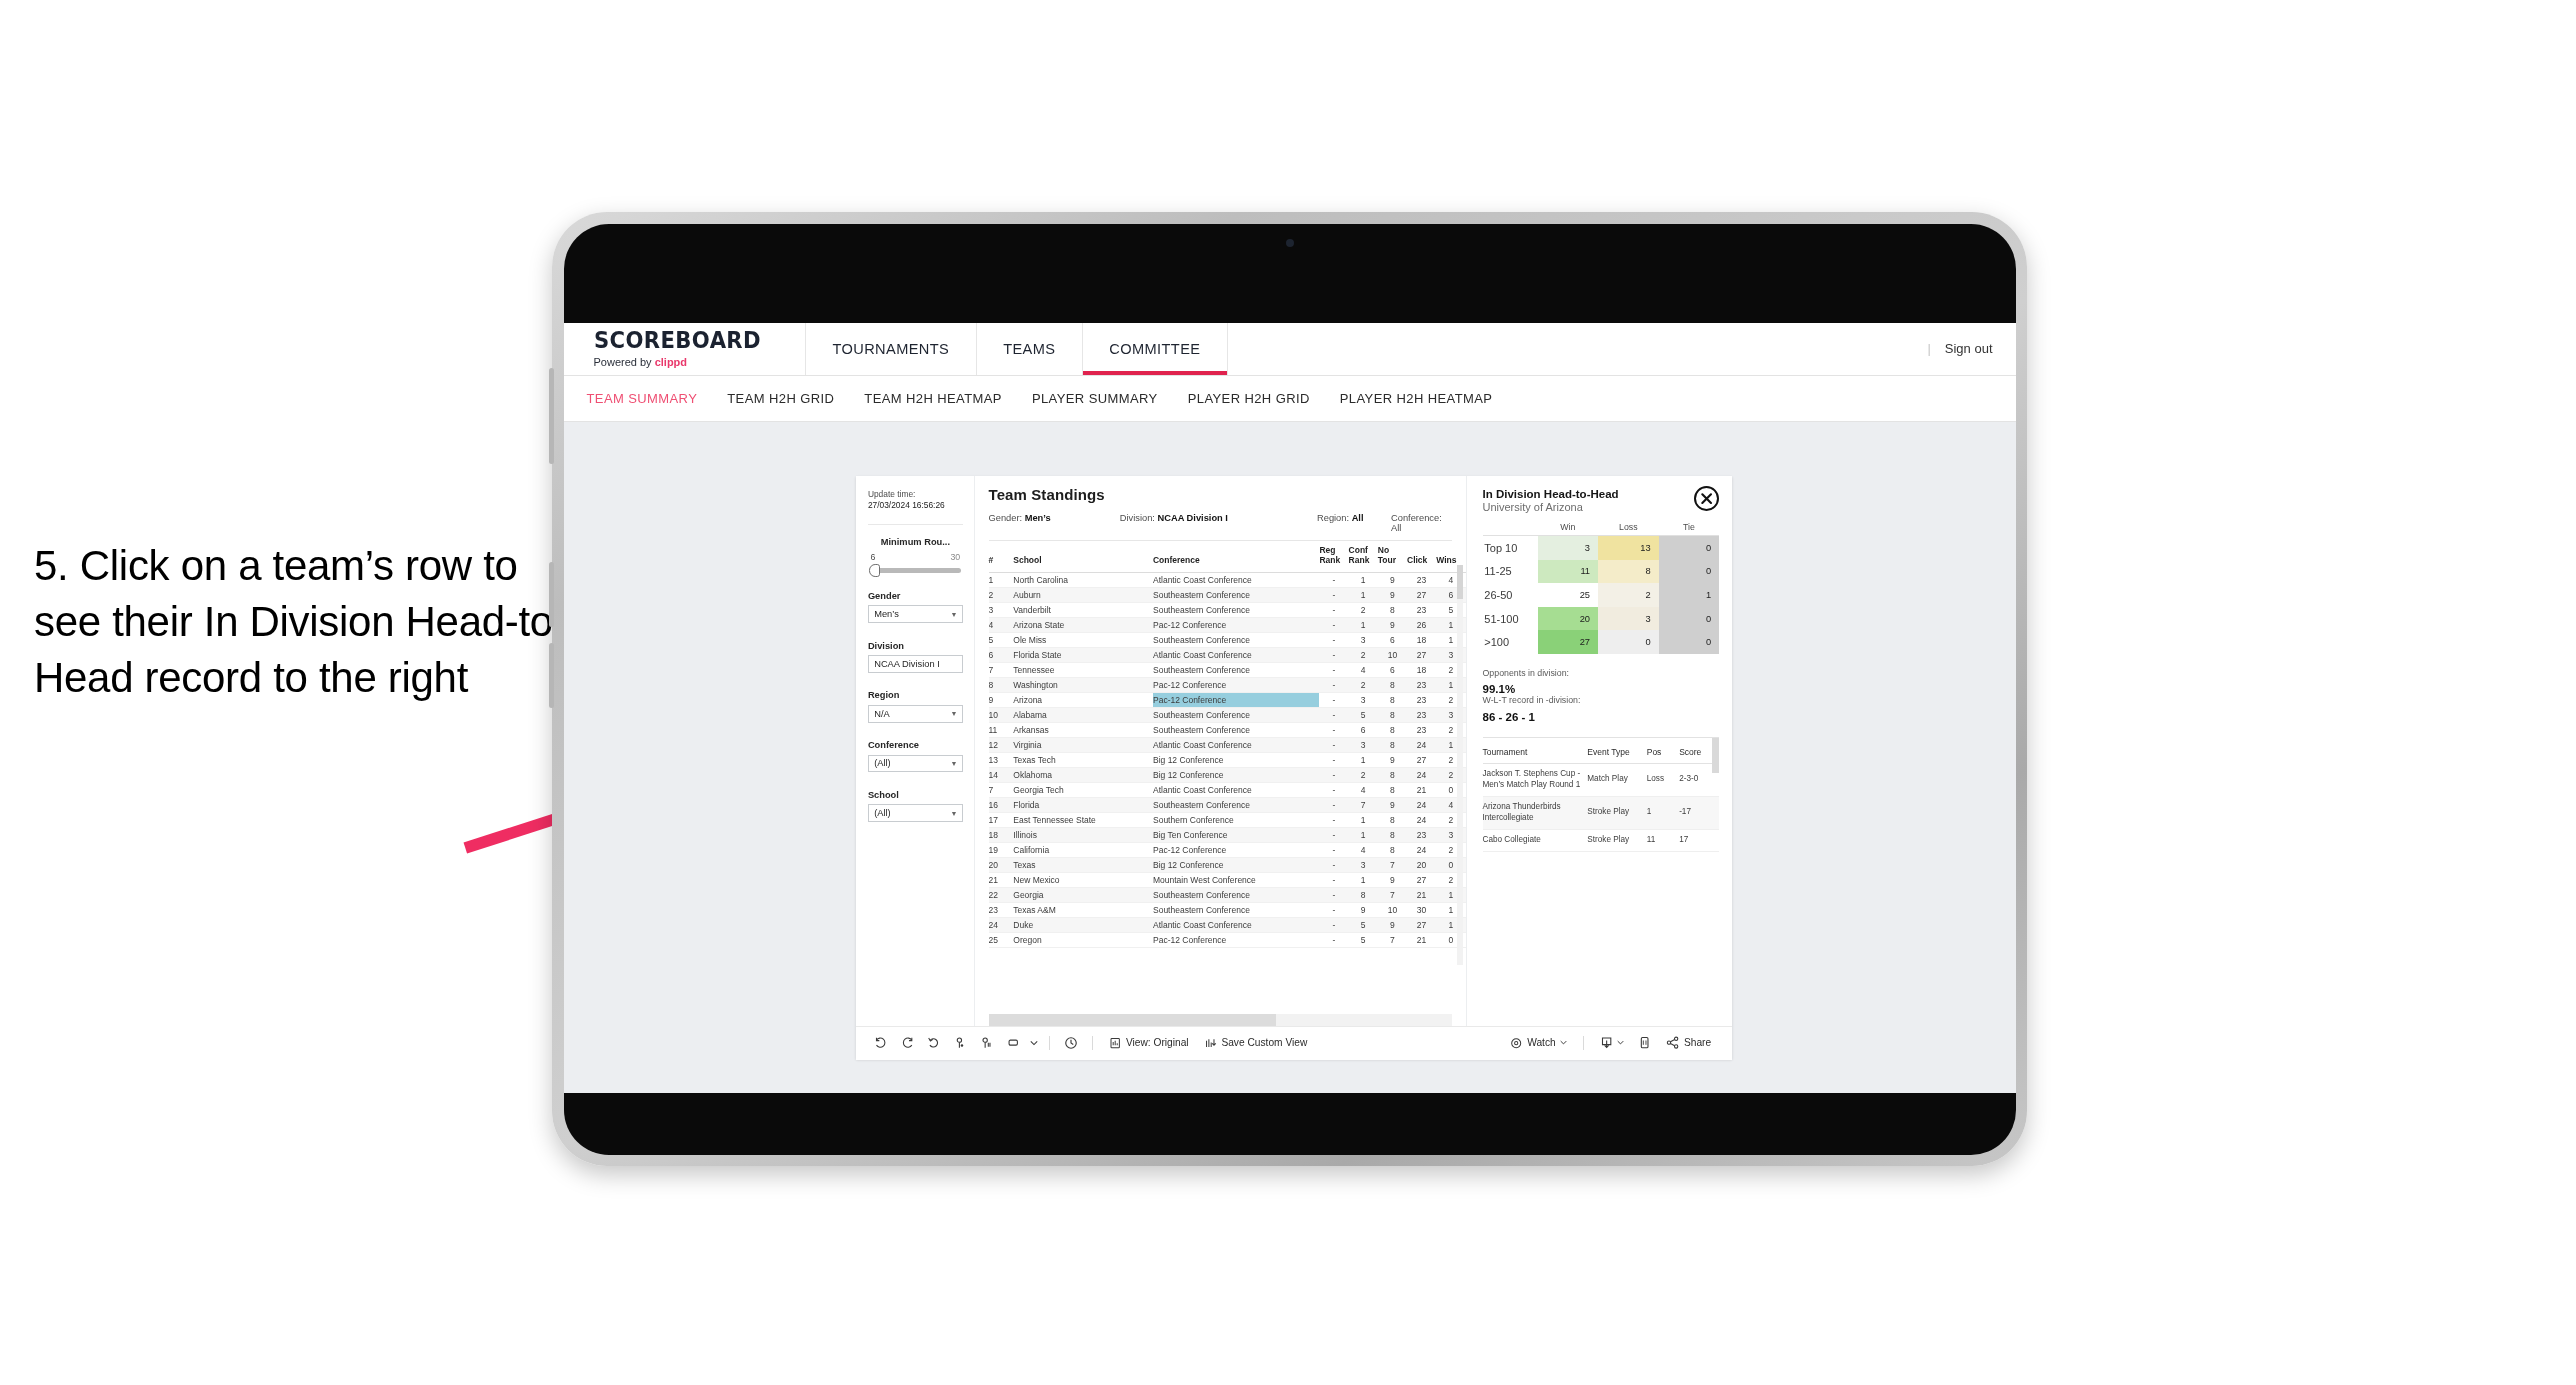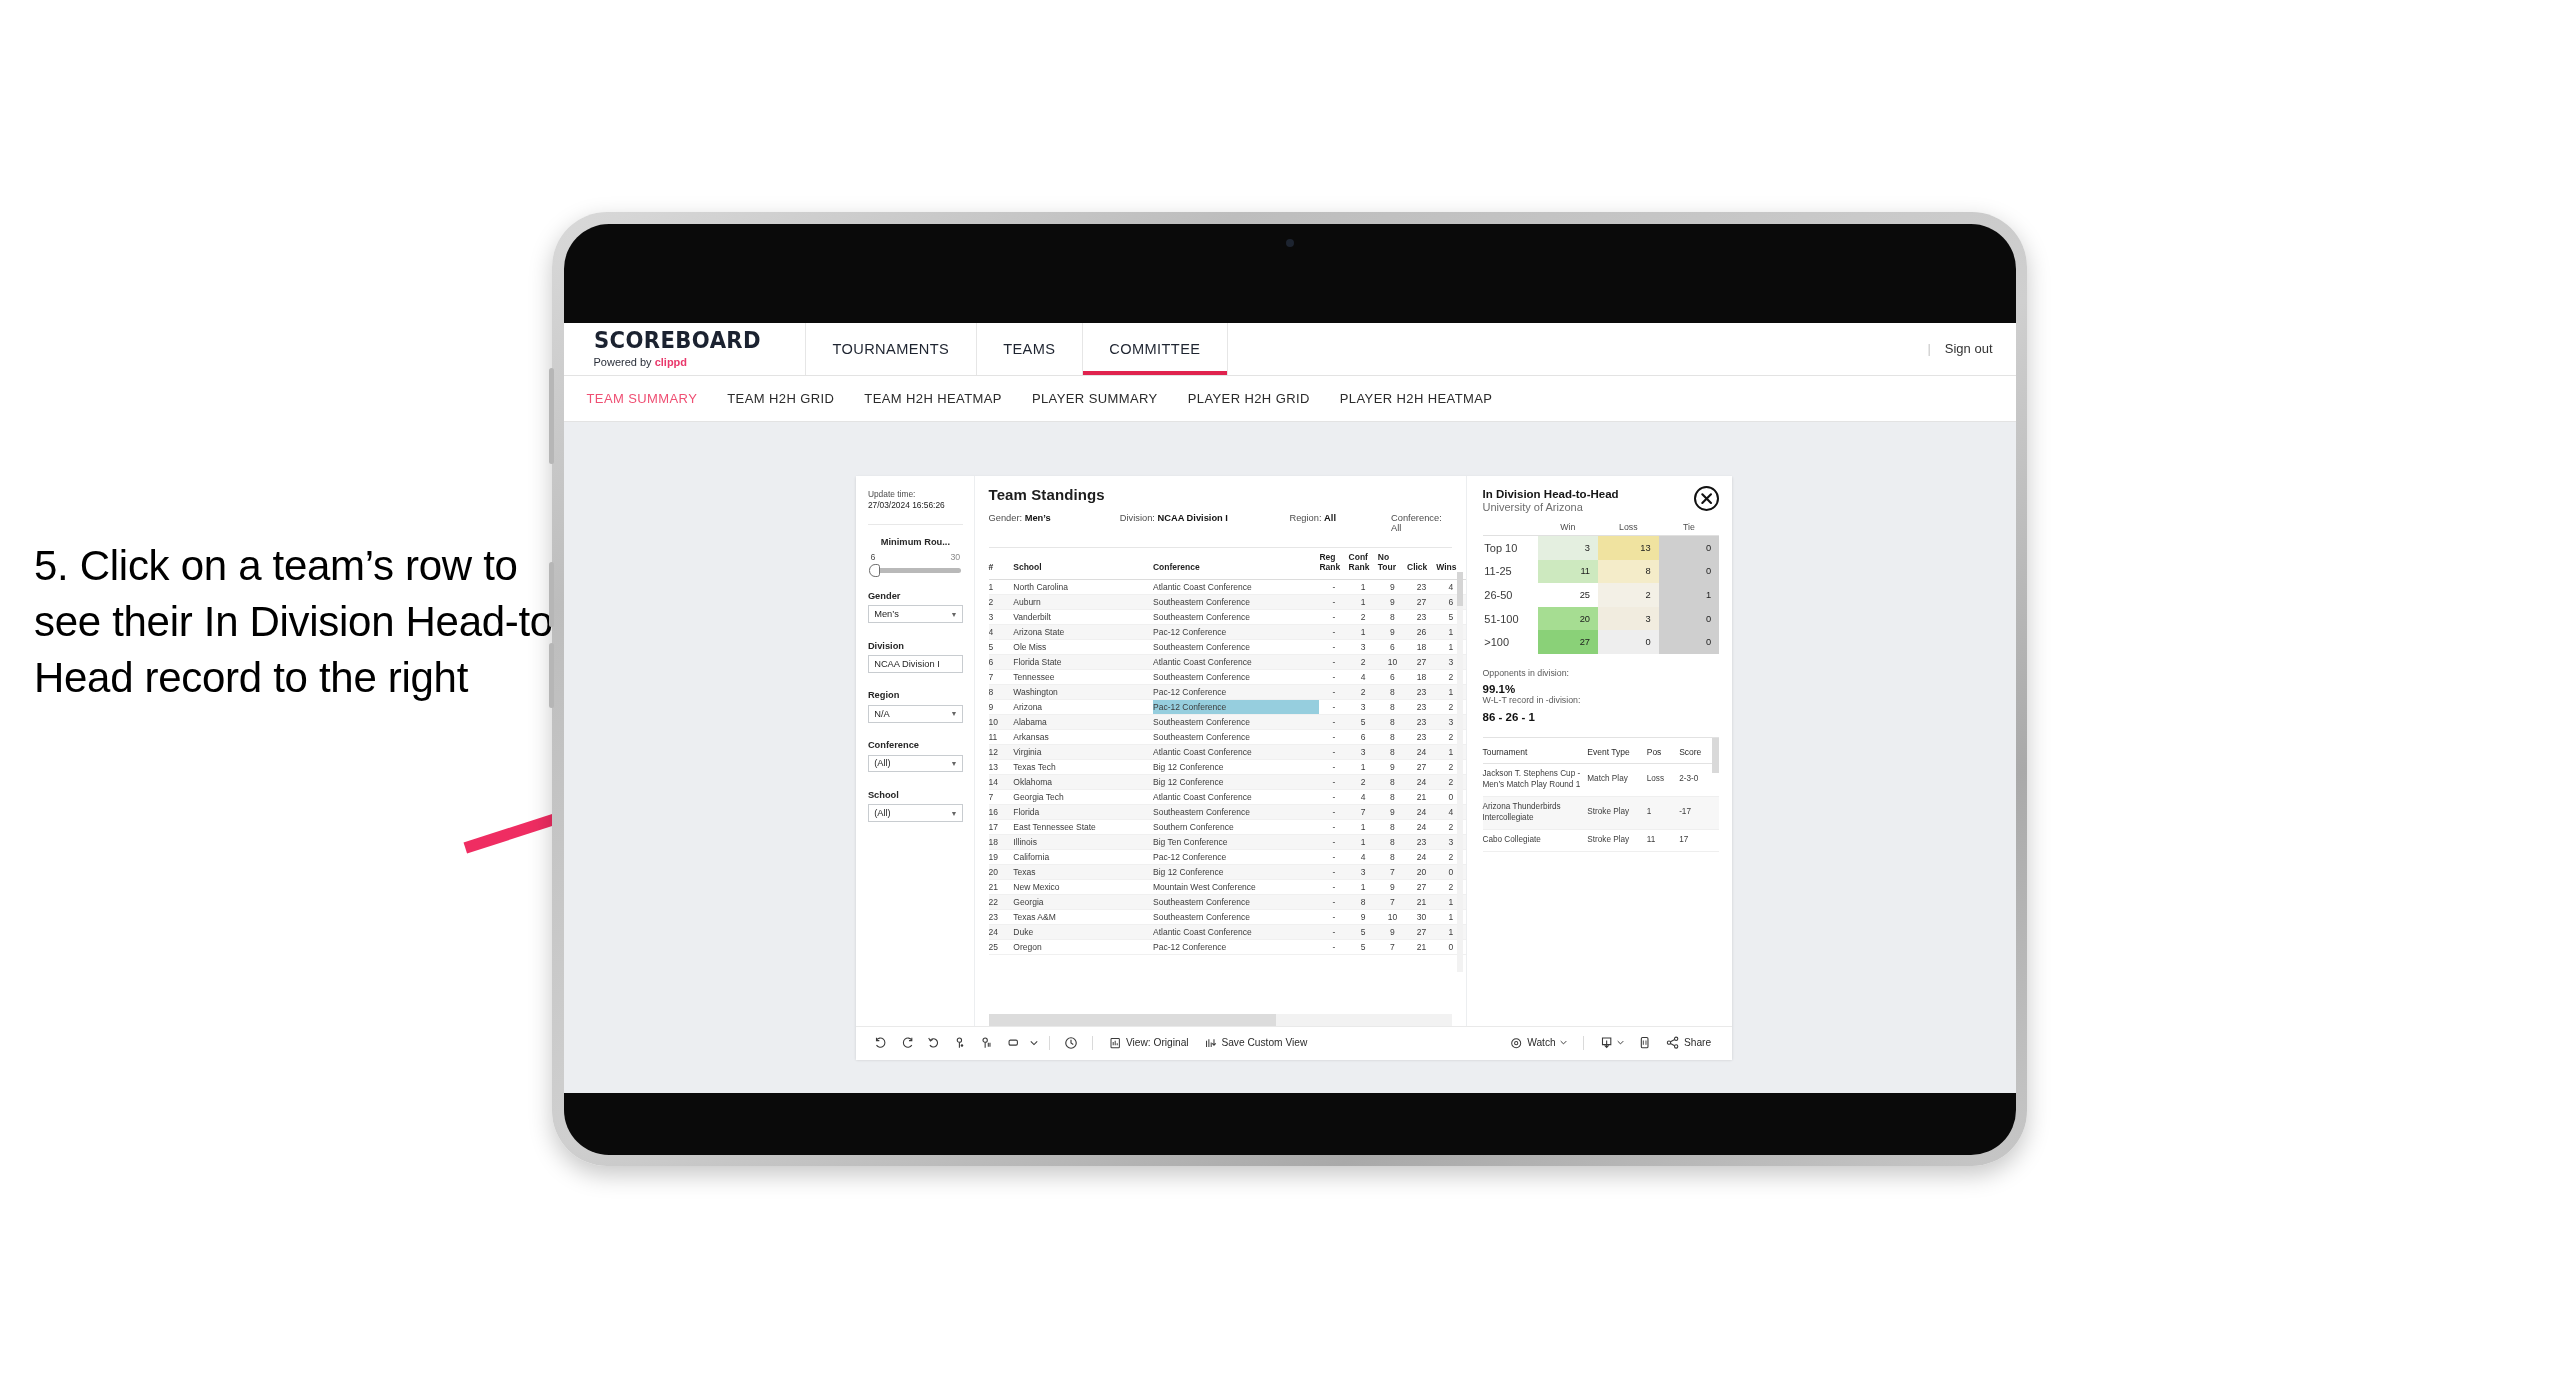--- a/index.html
+++ b/index.html
@@ -111,27 +111,27 @@
     display:flex; align-items:center; justify-content:space-between;
     padding: 0 4.4px 0 5.3px; font-size: 9.3px; color:#1f1f1f; cursor:pointer;
   }
   .caret { font-size: 7px; color:#666; }
 
   
   #center { flex:1; display:flex; flex-direction:column; min-width:0;
             border-right:0.9px solid #eceef0; }
   #center-head { padding: 10.6px 14px 0 14px; }
   .viz-title { font-size: 15px; font-weight:700; color:#1d1d1d; letter-spacing:0.1px; }
-  .filters-line { display:flex; margin-top: 9.7px; padding-bottom: 14px;
+  .filters-line { display:flex; margin-top: 9.7px; padding-bottom: 7px;
                   border-bottom:0.9px solid #e6e6e6; font-size: 9.3px; color:#4d4d4d; }
   .filters-line .fl { }
   .fl b { color:#141414; font-weight:700; }
   .fl-1 { width: 137px; }
   .fl-2 { width: 177px; }
-  .fl-3 { width: 106px; }
+  .fl-3 { width: 106px; text-align: center; }
 
   #table-wrap { flex:1; min-height:0; position:relative; padding: 0 0 0 14px; }
   table.standings { width: 100%; border-collapse: collapse; table-layout: fixed; }
   table.standings th {
     font-size: 8.5px; font-weight:700; color:#1f1f1f; text-align:left;
     padding: 5.3px 0 6.2px 0; vertical-align: bottom; line-height:1.15;
     border-bottom: 0.9px solid #dcdcdc;
   }
   table.standings td {
     font-size: 8.5px; color:#3c3c3c; padding: 2px 0;

